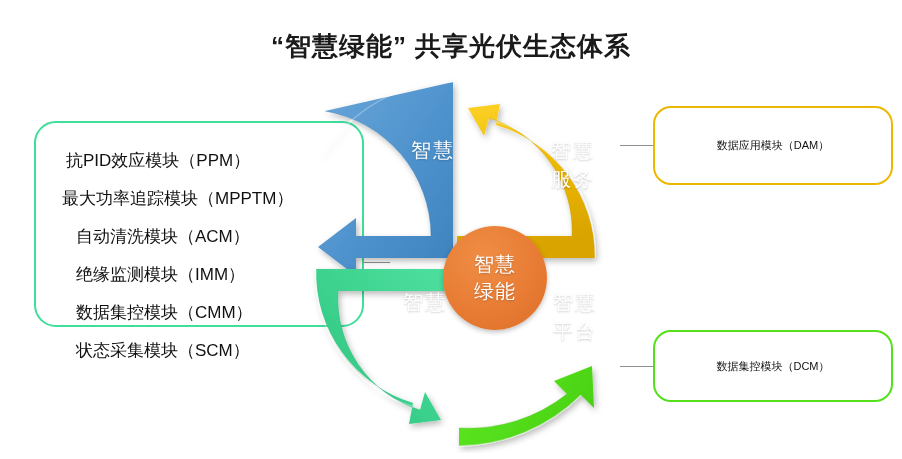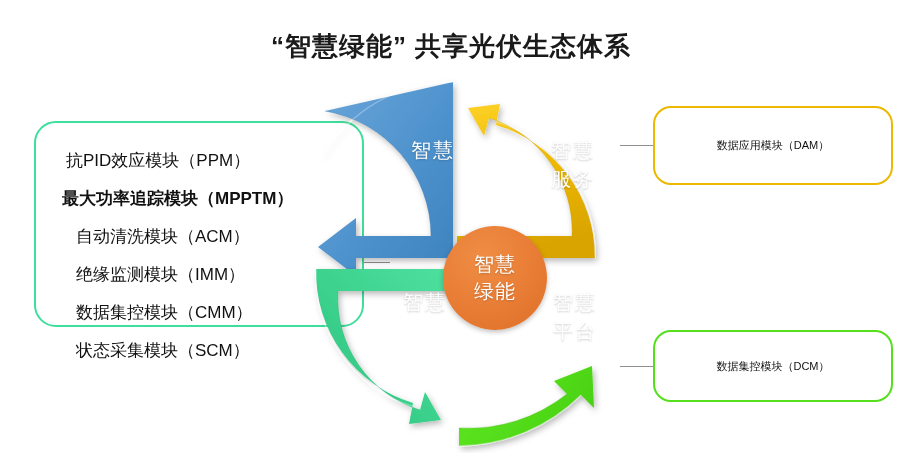--- a/index.html
+++ b/index.html
@@ -56,21 +56,21 @@
   .panel-line {
     font-size: 17px;
     color: #111111;
     line-height: 1;
     height: 38px;
     display: flex;
     align-items: center;
     white-space: nowrap;
   }
   .panel-line.indent-0 { padding-left: 12px; }
-  .panel-line.indent-1 { padding-left: 8px; font-weight: bold;  }
+  .panel-line.indent-1 { padding-left: 8px;  }
   .panel-line.indent-2 { padding-left: 22px; }
 
   #dam-panel {
     left: 653px;
     top: 106px;
     width: 240px;
     height: 79px;
     border-color: #edb800;
     z-index: 1;
   }

